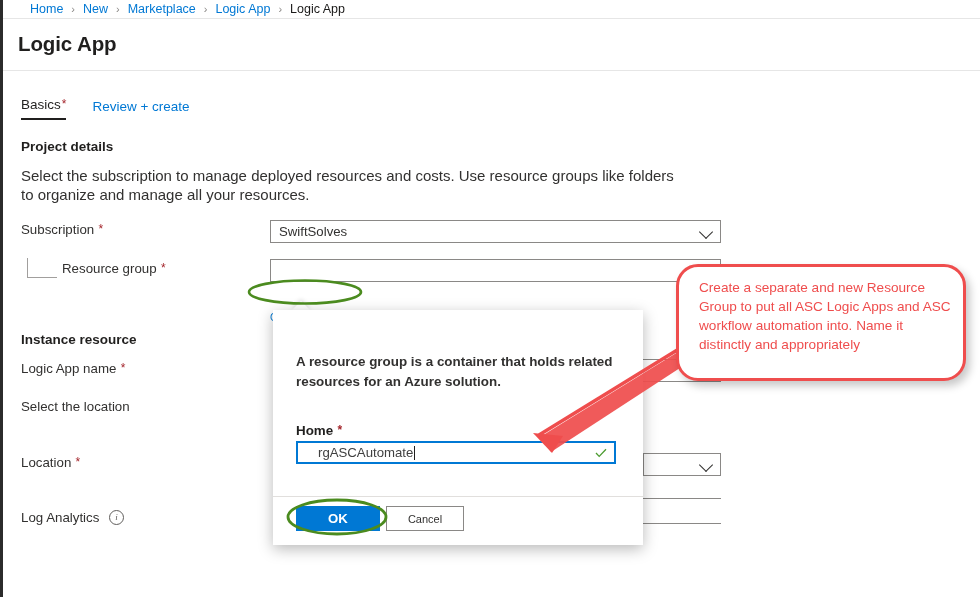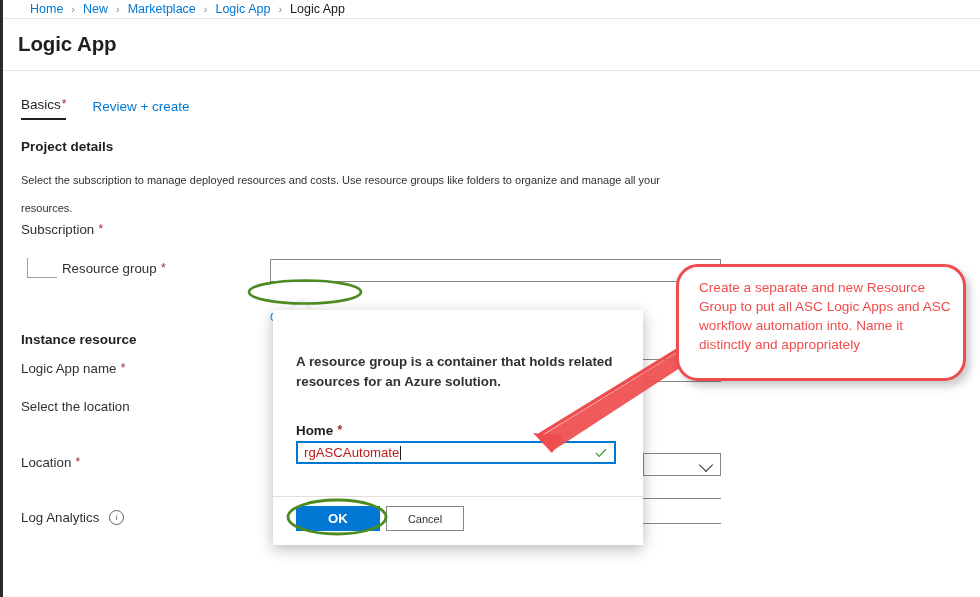--- a/index.html
+++ b/index.html
@@ -101,23 +101,23 @@
 
   
   .section-head {
     position: absolute;
     font-size: 13.5px;
     font-weight: 700;
     color: #201f1e;
   }
   .body-text {
     position: absolute;
-    font-size: 11px;
-    color: #323130;
-    line-height: 28px;
+    font-size: 15px;
+    color: #323130;
+    line-height: 19px;
   }
   .field-label {
     position: absolute;
     font-size: 13.3px;
     color: #323130;
     white-space: nowrap;
   }
 
   
   .select-box {
@@ -225,23 +225,23 @@
     position: absolute;
     left: 23px;
     top: 131px;
     width: 320px;
     height: 23px;
     box-sizing: border-box;
     border: 2px solid #0078d4;
     background: #fff;
     display: flex;
     align-items: center;
-    padding-left: 6px;
+    padding-left: 20px;
     font-size: 13.2px;
-    color: #b91c1c;
+    color: #404040;
     cursor: text;
   }
   .caret {
     display: inline-block;
     width: 1px;
     height: 14px;
     background: #201f1e;
     margin-left: 1px;
     vertical-align: middle;
   }
@@ -355,20 +355,24 @@
     </div>
   </div>
 
   <div class="section-head" style="left:18px; top:139px;">Project details</div>
 
   <div class="body-text" style="left:18px; top:166px; width:665px;">Select the subscription to manage deployed resources and costs. Use resource groups like folders to organize and manage all your resources.</div>
 
   <div class="field-label" style="left:18px; top:222px;">
     <span>Subscription</span><span class="req"> *</span>
   </div>
+  <div class="select-box" style="left:267px; top:220px; width:451px; height:23px;">
+    <span>SwiftSolves</span>
+    <span class="chev"></span>
+  </div>
 
   <div class="tree-connector" style="left:24px; top:258px; width:30px; height:20px;"></div>
   <div class="field-label" style="left:59px; top:261px;">
     <span>Resource group</span><span class="req"> *</span>
   </div>
   <div class="text-box" style="left:267px; top:259px; width:451px; height:23px;">
     <span></span>
   </div>
   <div class="link" style="left:267px; top:285px;">Create new</div>
 

